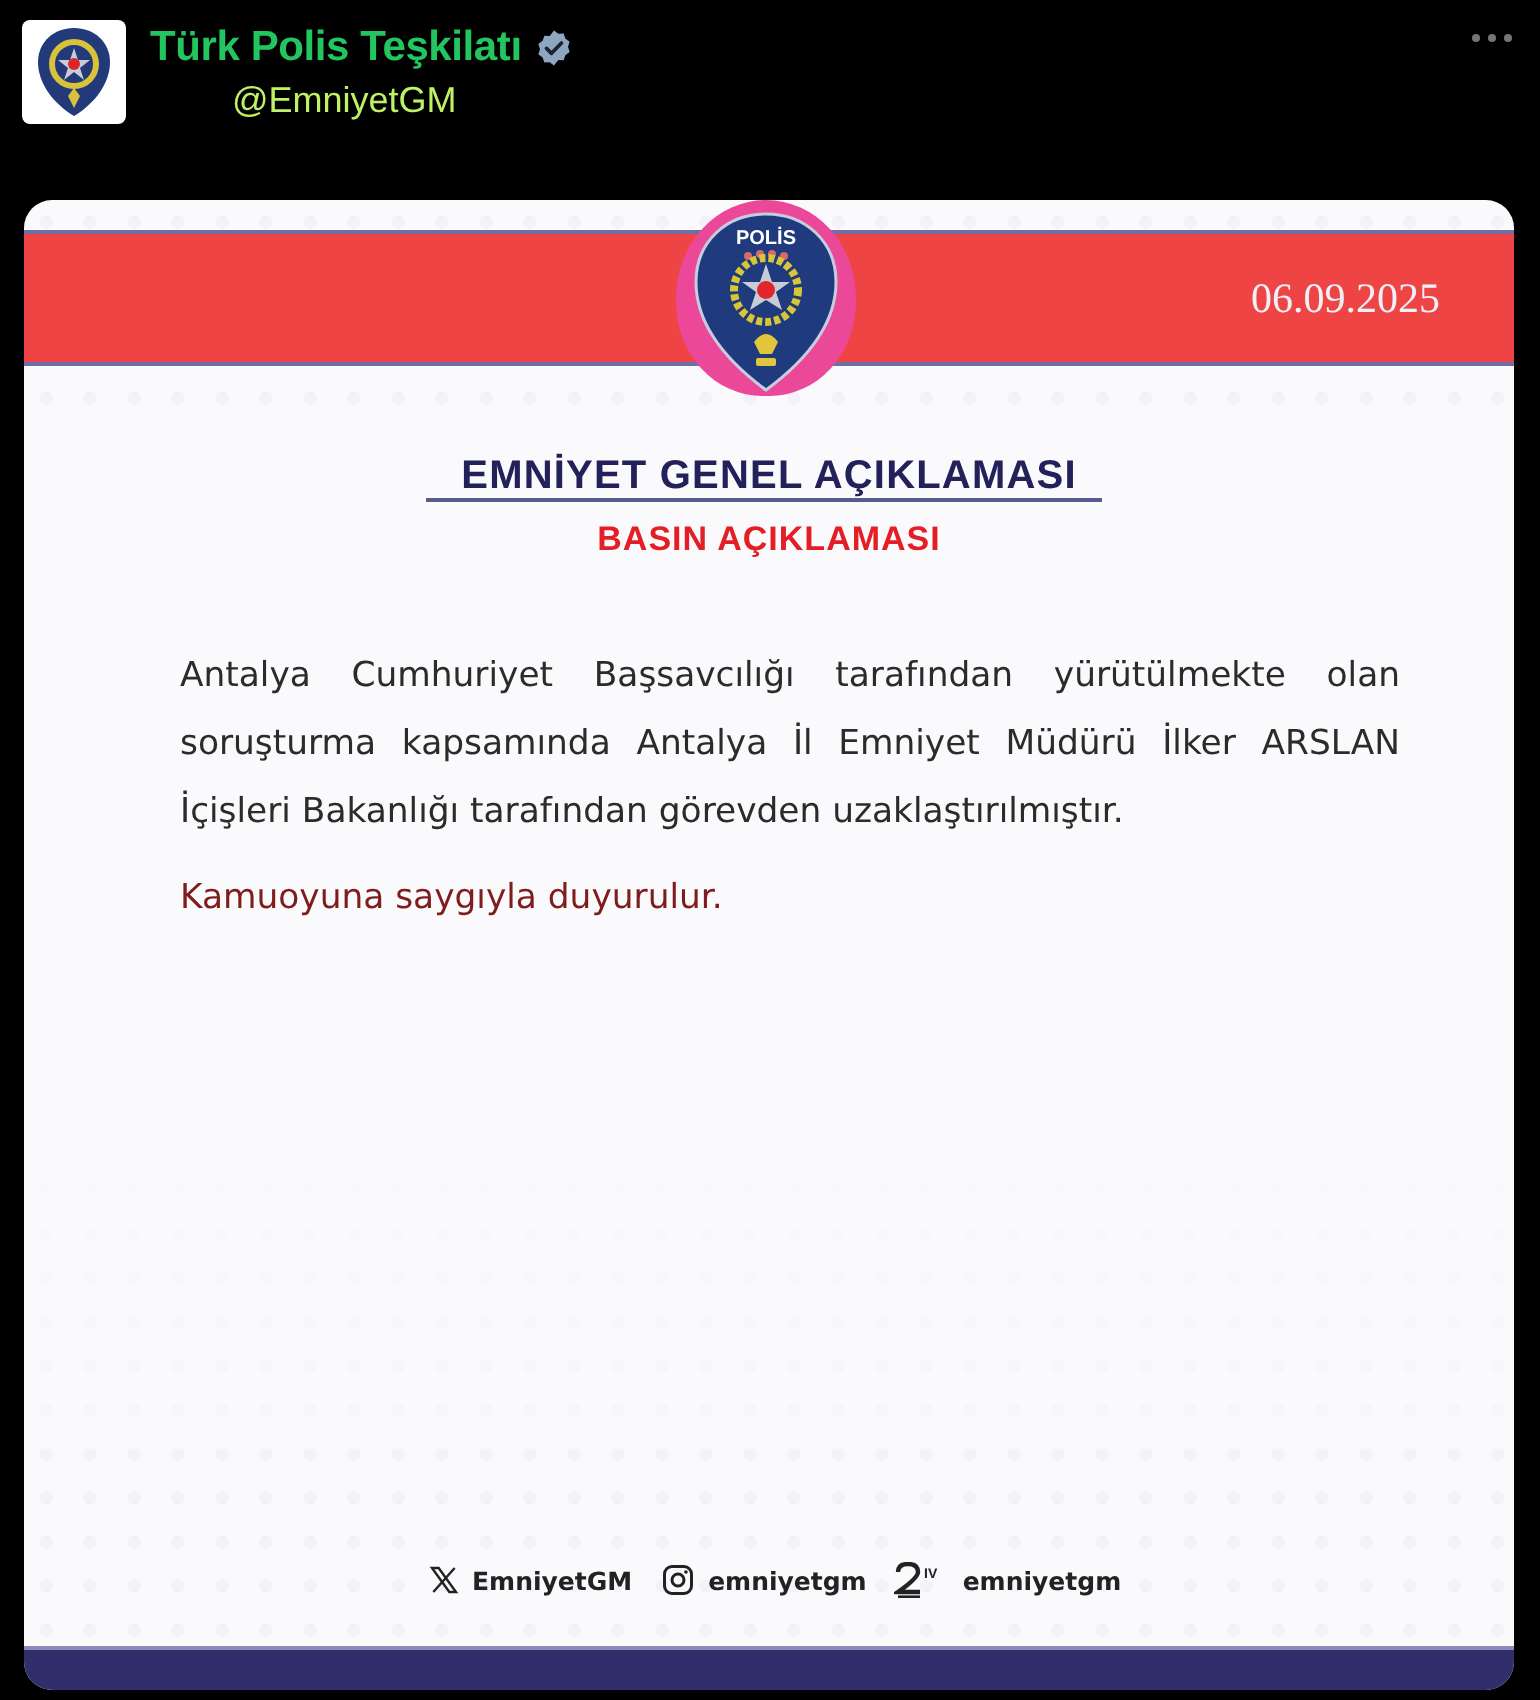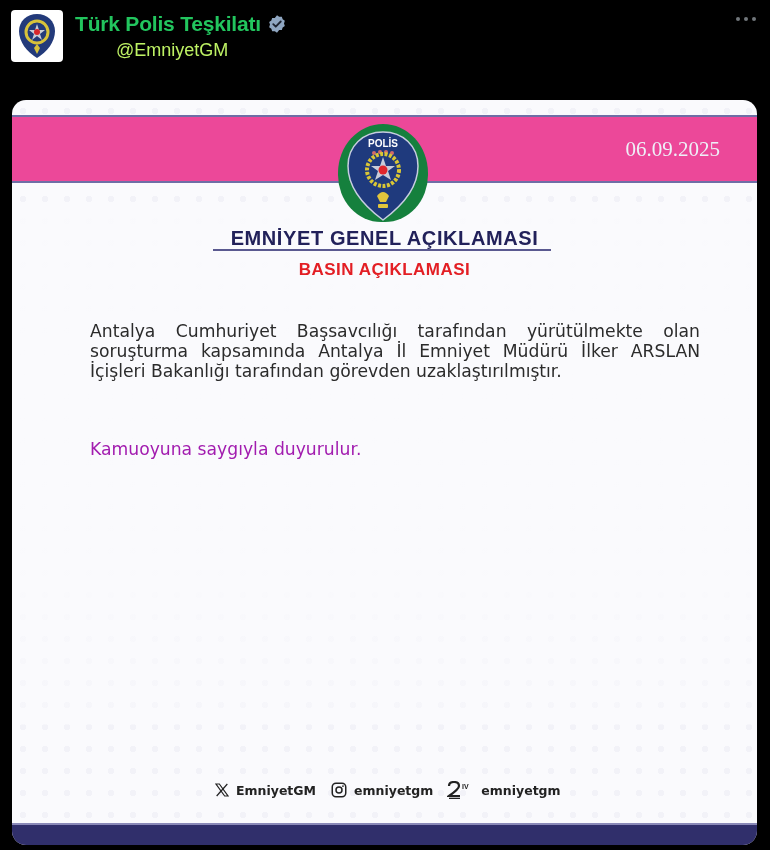--- a/index.html
+++ b/index.html
@@ -9,29 +9,29 @@
   .name-row { position:absolute; left:75px; top:12px; display:flex; align-items:center; gap:6px; }
   .display-name { color:#22c55e; font-weight:bold; font-size:21px; letter-spacing:-0.2px; }
   .verified { width:20px; height:20px; }
   .handle { position:absolute; left:75px; top:40px; color:#bef264; font-size:18px;margin-left:41px; }
   .more { position:absolute; left:736px; top:17px; display:flex; gap:4px; cursor:pointer; }
   .more span { width:4px; height:4px; border-radius:50%; background:#71767b; display:block; }
 
   .media { position:absolute; left:12px; top:100px; width:745px; height:745px; background:#fafafd; border-radius:14px; overflow:hidden; }
   .dots-bg { position:absolute; inset:0; background-image: radial-gradient(circle, #ececf3 3px, transparent 3.5px); background-size:22px 22px; opacity:0.55; }
   .fade { position:absolute; left:0; right:0; top:110px; bottom:120px; background:linear-gradient(to bottom, rgba(250,250,253,0.9), rgba(250,250,253,1) 30%, rgba(250,250,253,0.95) 70%, rgba(250,250,253,0.4)); }
-  .top-band { position:absolute; left:0; top:15px; width:100%; height:68px; background:#ec4899; border-top:2px solid #6f6ea6; border-bottom:2px solid #6f6ea6; box-sizing:border-box; }
+  .top-band { position:absolute; left:0; top:15px; width:100%; height:68px; background:#ef4444; border-top:2px solid #6f6ea6; border-bottom:2px solid #6f6ea6; box-sizing:border-box; }
   .date { position:absolute; right:37px; top:38px; color:#eef0f8; font-family:"Liberation Serif", serif; font-size:21px; }
-  .badge-wrap { position:absolute; left:326px; top:24px; width:90px; height:98px; background:#15803d; border-radius:50% 50% 48% 48%; display:flex; justify-content:center; align-items:flex-end; padding-top:4px; box-sizing:border-box; }
+  .badge-wrap { position:absolute; left:326px; top:0; width:90px; height:98px; background:#ec4899; border-radius:50% 50% 48% 48%; display:flex; justify-content:center; align-items:center; padding-top:4px; box-sizing:border-box; }
   .titles { position:absolute; left:0; width:100%; text-align:center; }
   .title1 { top:127px; font-weight:bold; font-size:20px; color:#22215a; letter-spacing:0.6px; display:inline-block; }
   .title1-line { position:absolute; left:201px; top:149px; width:338px; height:2px; background:#5a5990; }
   .title2 { top:160px; font-weight:bold; font-size:17px; color:#e31e24; letter-spacing:0.5px; }
-  .body-text { position:absolute; left:78px; top:221px; width:610px; font-family:"DejaVu Sans", sans-serif; font-size:17.2px; line-height:20px; color:#2b2b2b; text-align:justify; text-indent:0; }
-  .closing { position:absolute; left:78px; top:339px; font-family:"DejaVu Sans", sans-serif; font-size:17.2px; color:#a21caf; }
+  .body-text { position:absolute; left:78px; top:221px; width:610px; font-family:"DejaVu Sans", sans-serif; font-size:17.2px; line-height:34px; color:#2b2b2b; text-align:justify; text-indent:0; }
+  .closing { position:absolute; left:78px; top:339px; font-family:"DejaVu Sans", sans-serif; font-size:17.2px; color:#7f1d1d; }
   .socials { position:absolute; left:202px; top:681px; display:flex; align-items:center; gap:14px; font-family:"DejaVu Sans", sans-serif; font-size:12.5px; font-weight:bold; color:#222; }
   .social { display:flex; align-items:center; gap:6px; }
   .bottom-band { position:absolute; left:0; bottom:0; width:100%; height:22px; background:#302f6b; border-top:2px solid #8a89b8; box-sizing:border-box; }
 </style>
 </head>
 <body>
 
 <div class="post-header">
   <div class="avatar">
     <svg width="40" height="48" viewBox="0 0 40 48">

